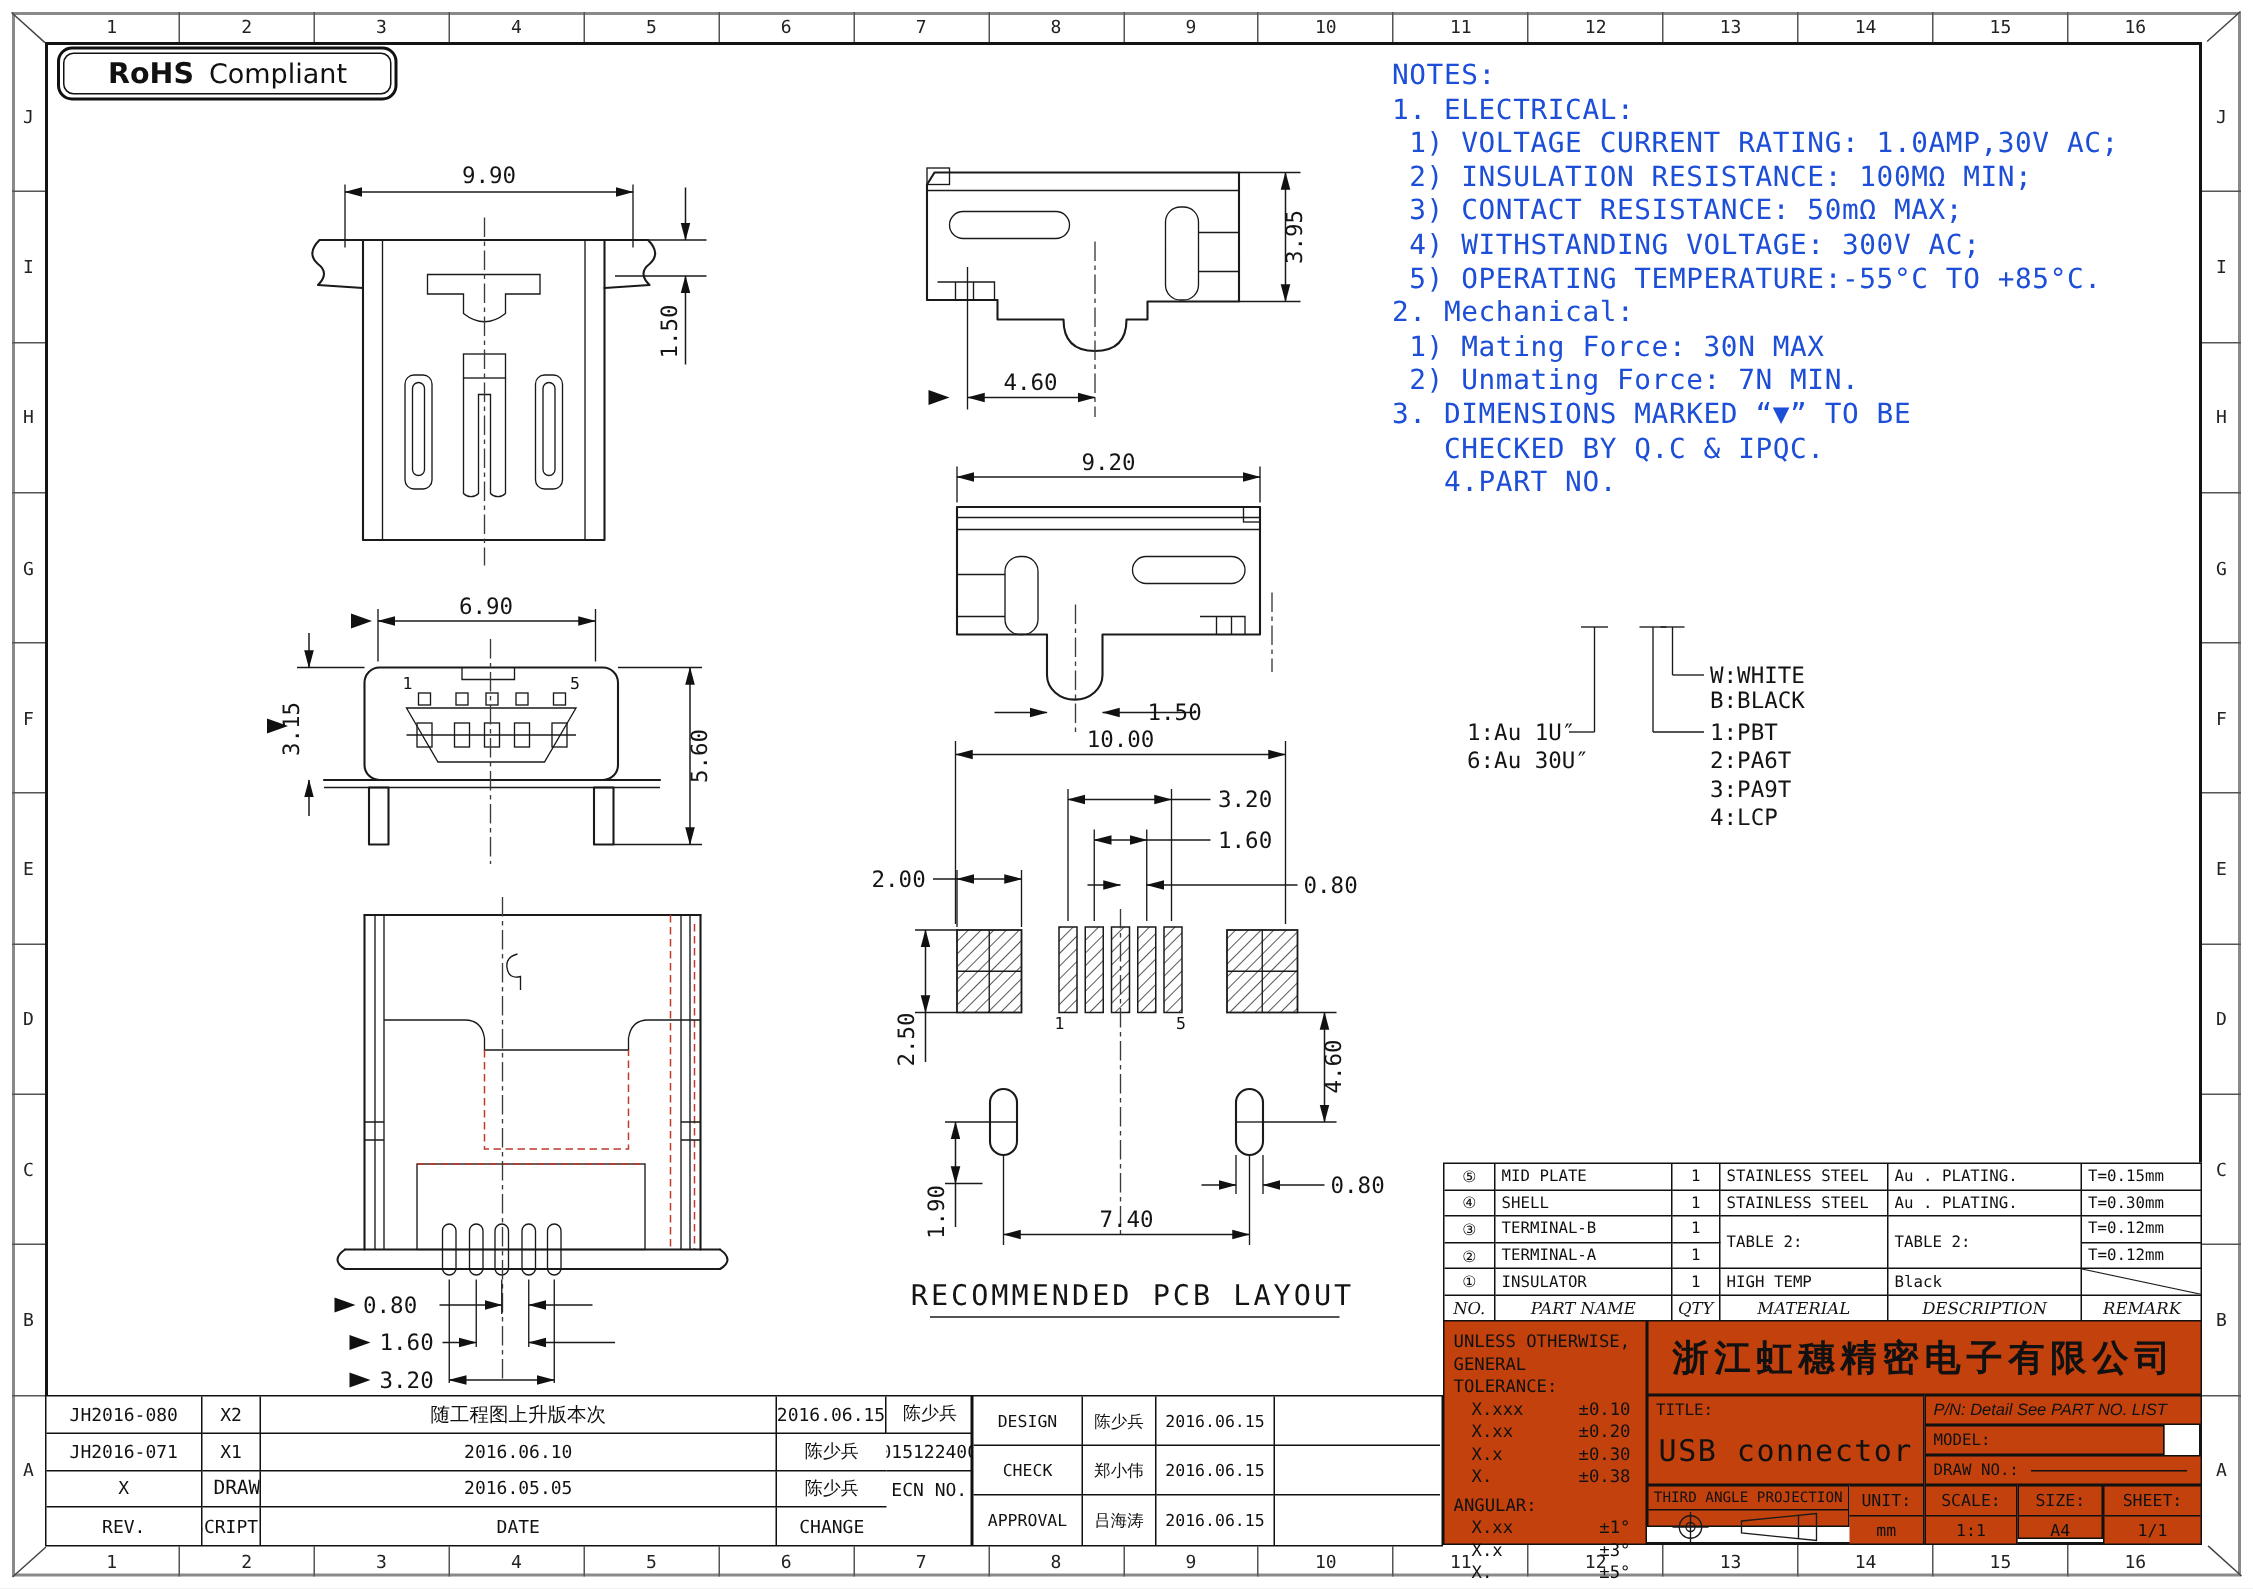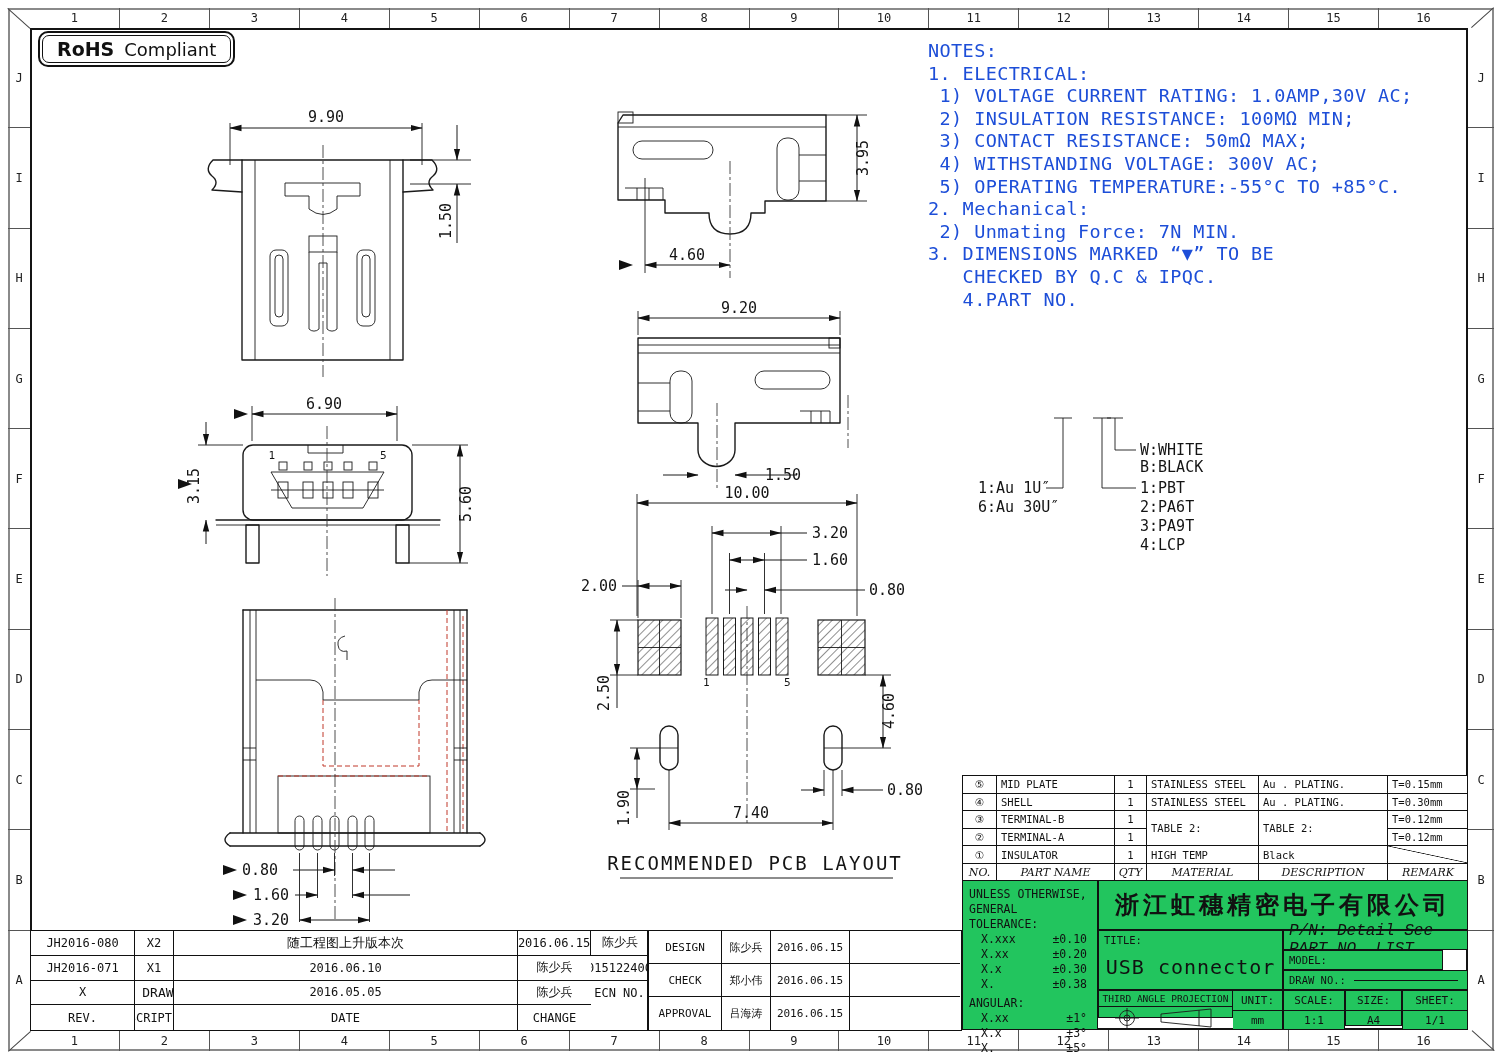--- a/index.html
+++ b/index.html
@@ -9,21 +9,21 @@
   .frame{position:absolute;left:30px;top:28px;width:1438px;height:1002px;border:2px solid #141414;box-sizing:border-box;background:#fff;}
   .band-h{position:absolute;left:30px;width:1438px;height:20px;display:flex;}
   .band-h .cell{flex:1;display:flex;align-items:center;justify-content:center;font-size:12px;color:#222;border-right:1px solid #555;}
   .band-h .cell:last-child{border-right:none;}
   .band-v{position:absolute;top:28px;width:22px;height:1002px;display:flex;flex-direction:column;}
   .band-v .cell{flex:1;display:flex;align-items:center;justify-content:center;font-size:12px;color:#222;border-bottom:1px solid #555;}
   .band-v .cell:last-child{border-bottom:none;}
   .cornerline{position:absolute;height:1px;background:#444;transform-origin:0 0;}
   
   .rohs{position:absolute;left:38px;top:31px;border:2px solid #111;border-radius:10px;padding:2px;background:#fff;}
-  .rohs .in{border:1.5px solid #111;border-radius:7px;padding:2px 14px;display:flex;gap:10px;align-items:baseline;}
+  .rohs .in{border:1.5px solid #111;border-radius:7px;padding:2px 29px;display:flex;gap:10px;align-items:baseline;}
   .rohs b{font-family:"DejaVu Sans",sans-serif;font-size:19px;font-weight:bold;}
   .rohs span{font-family:"DejaVu Sans",sans-serif;font-size:18px;}
   
   .notes{position:absolute;left:928px;top:40px;width:545px;}
   .notes div{white-space:pre;font-size:18.5px;letter-spacing:0.4px;line-height:22.6px;color:#1d4ed8;}
   
   svg text{fill:#141414;}
   .o{fill:none;stroke:#1a1a1a;stroke-width:1.4;stroke-linejoin:round;stroke-linecap:round;}
   .t{fill:none;stroke:#1a1a1a;stroke-width:0.9;}
   .d{fill:none;stroke:#1a1a1a;stroke-width:1;}
@@ -42,29 +42,29 @@
   .grid .c.nb{border-bottom:none;}
   .grid .c.nr{border-right:none;}
   .span2{grid-row:span 2;}
   .diag{background:linear-gradient(to top right,transparent calc(50% - 0.7px),#111 50%,transparent calc(50% + 0.7px));}
   .circ{font-size:13px;}
   .rev .c{font-size:12px;justify-content:center;padding:0;}
   .rev .desc{font-size:13px;}
   .appr .c{font-size:11px;justify-content:center;padding:0;}
   .cjk{font-family:"DejaVu Sans",sans-serif;}
   
-  .box{position:absolute;border:1px solid #111;box-sizing:border-box;background:#22c55e;}
+  .box{position:absolute;border:1px solid #111;box-sizing:border-box;background:#c2410c;}
   .tol{font-size:11.5px;line-height:15px;padding:6px 4px 0 6px;}
   .tol .r{display:flex;justify-content:space-between;padding:0 6px 0 12px;}
   .company{display:flex;align-items:center;justify-content:center;font-family:"DejaVu Serif",serif;
            font-size:24px;font-weight:600;letter-spacing:4px;}
   .titlebox .t1{position:absolute;left:5px;top:3px;font-size:10.5px;}
   .titlebox .t2{position:absolute;left:0;right:0;top:24px;text-align:center;font-size:20px;letter-spacing:1px;}
   .kv{display:flex;align-items:center;padding:0 5px;font-size:10.5px;gap:4px;}
-  .pn{font-style:italic;font-size:16px;font-family:Liberation Mono, monospace;}
+  .pn{font-style:italic;font-size:11px;font-family:Liberation Sans, sans-serif;}
   .rule{flex:1;border-top:1px solid #111;margin:0 4px;}
   .proj .cap2{font-size:9.5px;text-align:center;border-bottom:1px solid #111;padding:2px 0;}
   .two{display:grid;grid-template-rows:20px 19px;}
   .two div{display:flex;align-items:center;justify-content:center;font-size:11px;box-sizing:border-box;}
   .two div:first-child{border-bottom:1px solid #111;}
 </style>
 </head>
 <body>
 
 <div class="sheet">
@@ -161,20 +161,21 @@
 
   <div class="notes">
     <div>NOTES:</div>
     <div>1. ELECTRICAL:</div>
     <div> 1) VOLTAGE CURRENT RATING: 1.0AMP,30V AC;</div>
     <div> 2) INSULATION RESISTANCE: 100MΩ MIN;</div>
     <div> 3) CONTACT RESISTANCE: 50mΩ MAX;</div>
     <div> 4) WITHSTANDING VOLTAGE: 300V AC;</div>
     <div> 5) OPERATING TEMPERATURE:-55°C TO +85°C.</div>
     <div>2. Mechanical:</div>
+    <div> 1) Mating Force: 30N MAX</div>
     <div> 2) Unmating Force: 7N MIN.</div>
     <div>3. DIMENSIONS MARKED “▼” TO BE</div>
     <div>   CHECKED BY Q.C &amp; IPQC.</div>
     <div></div>
     <div>   4.PART NO.</div>
   </div>
 
   <svg style="position:absolute;left:185px;top:93px;" width="320" height="300">
     <g>
       <line class="t" x1="45" y1="30" x2="45" y2="72"></line>

